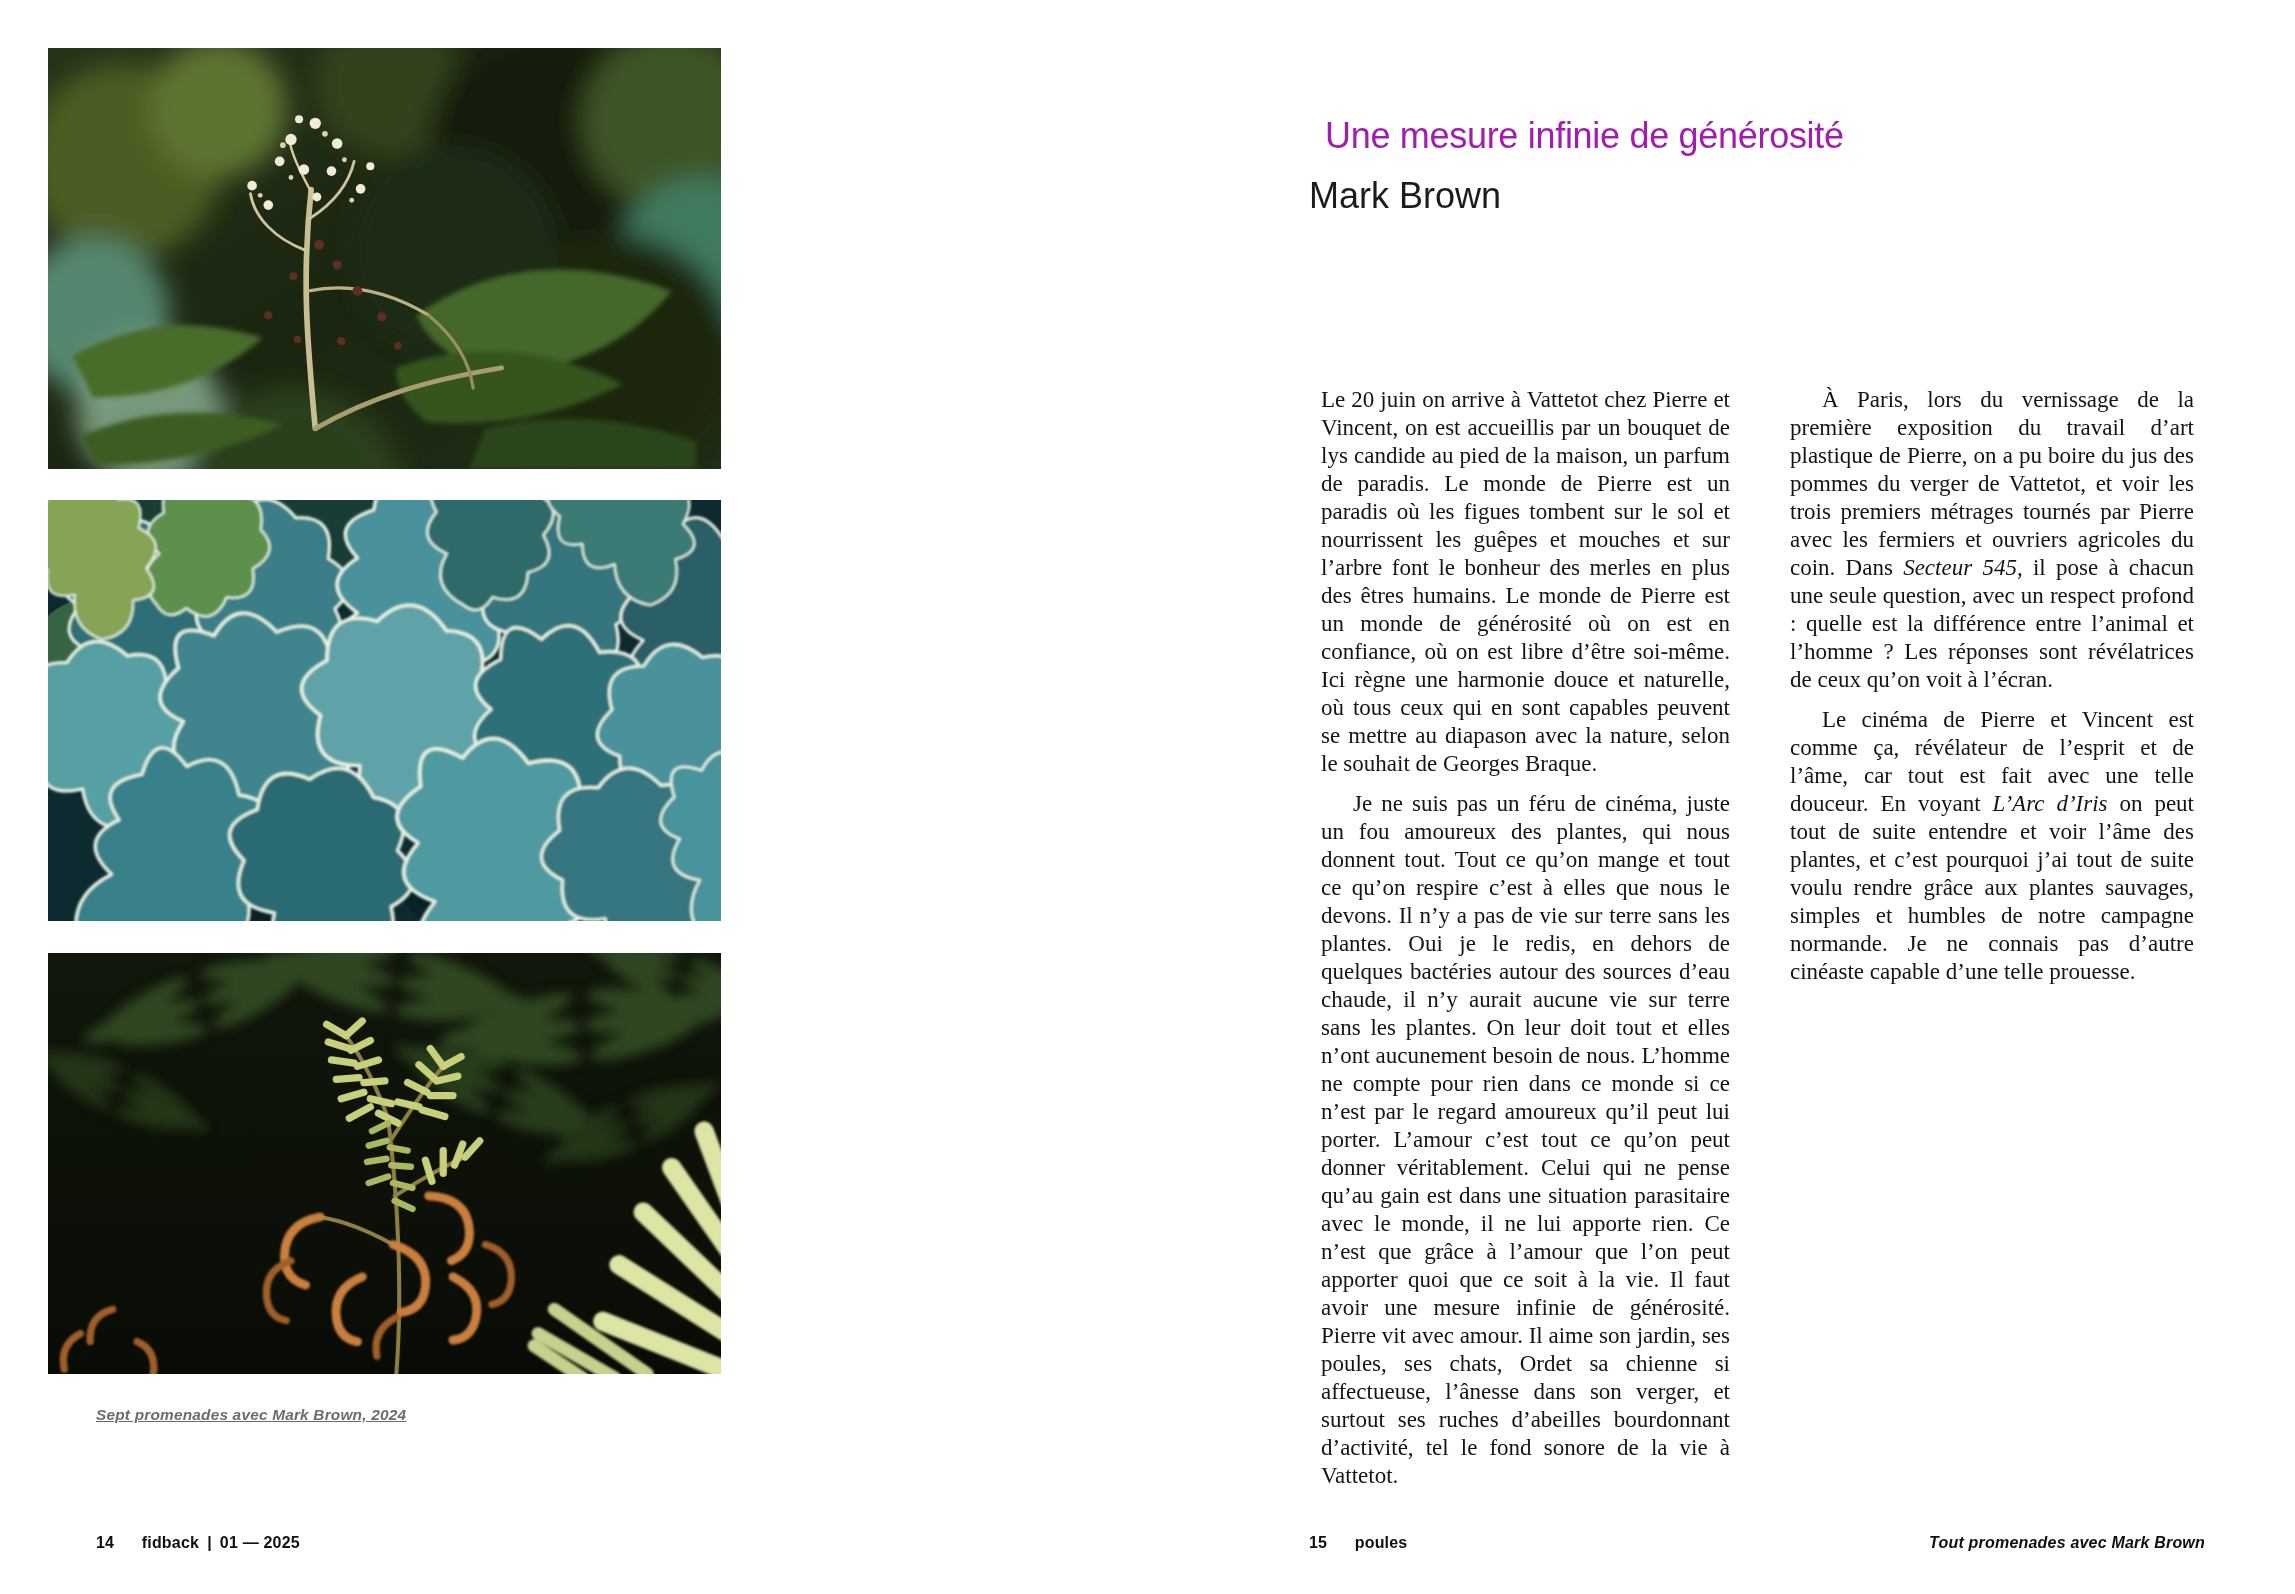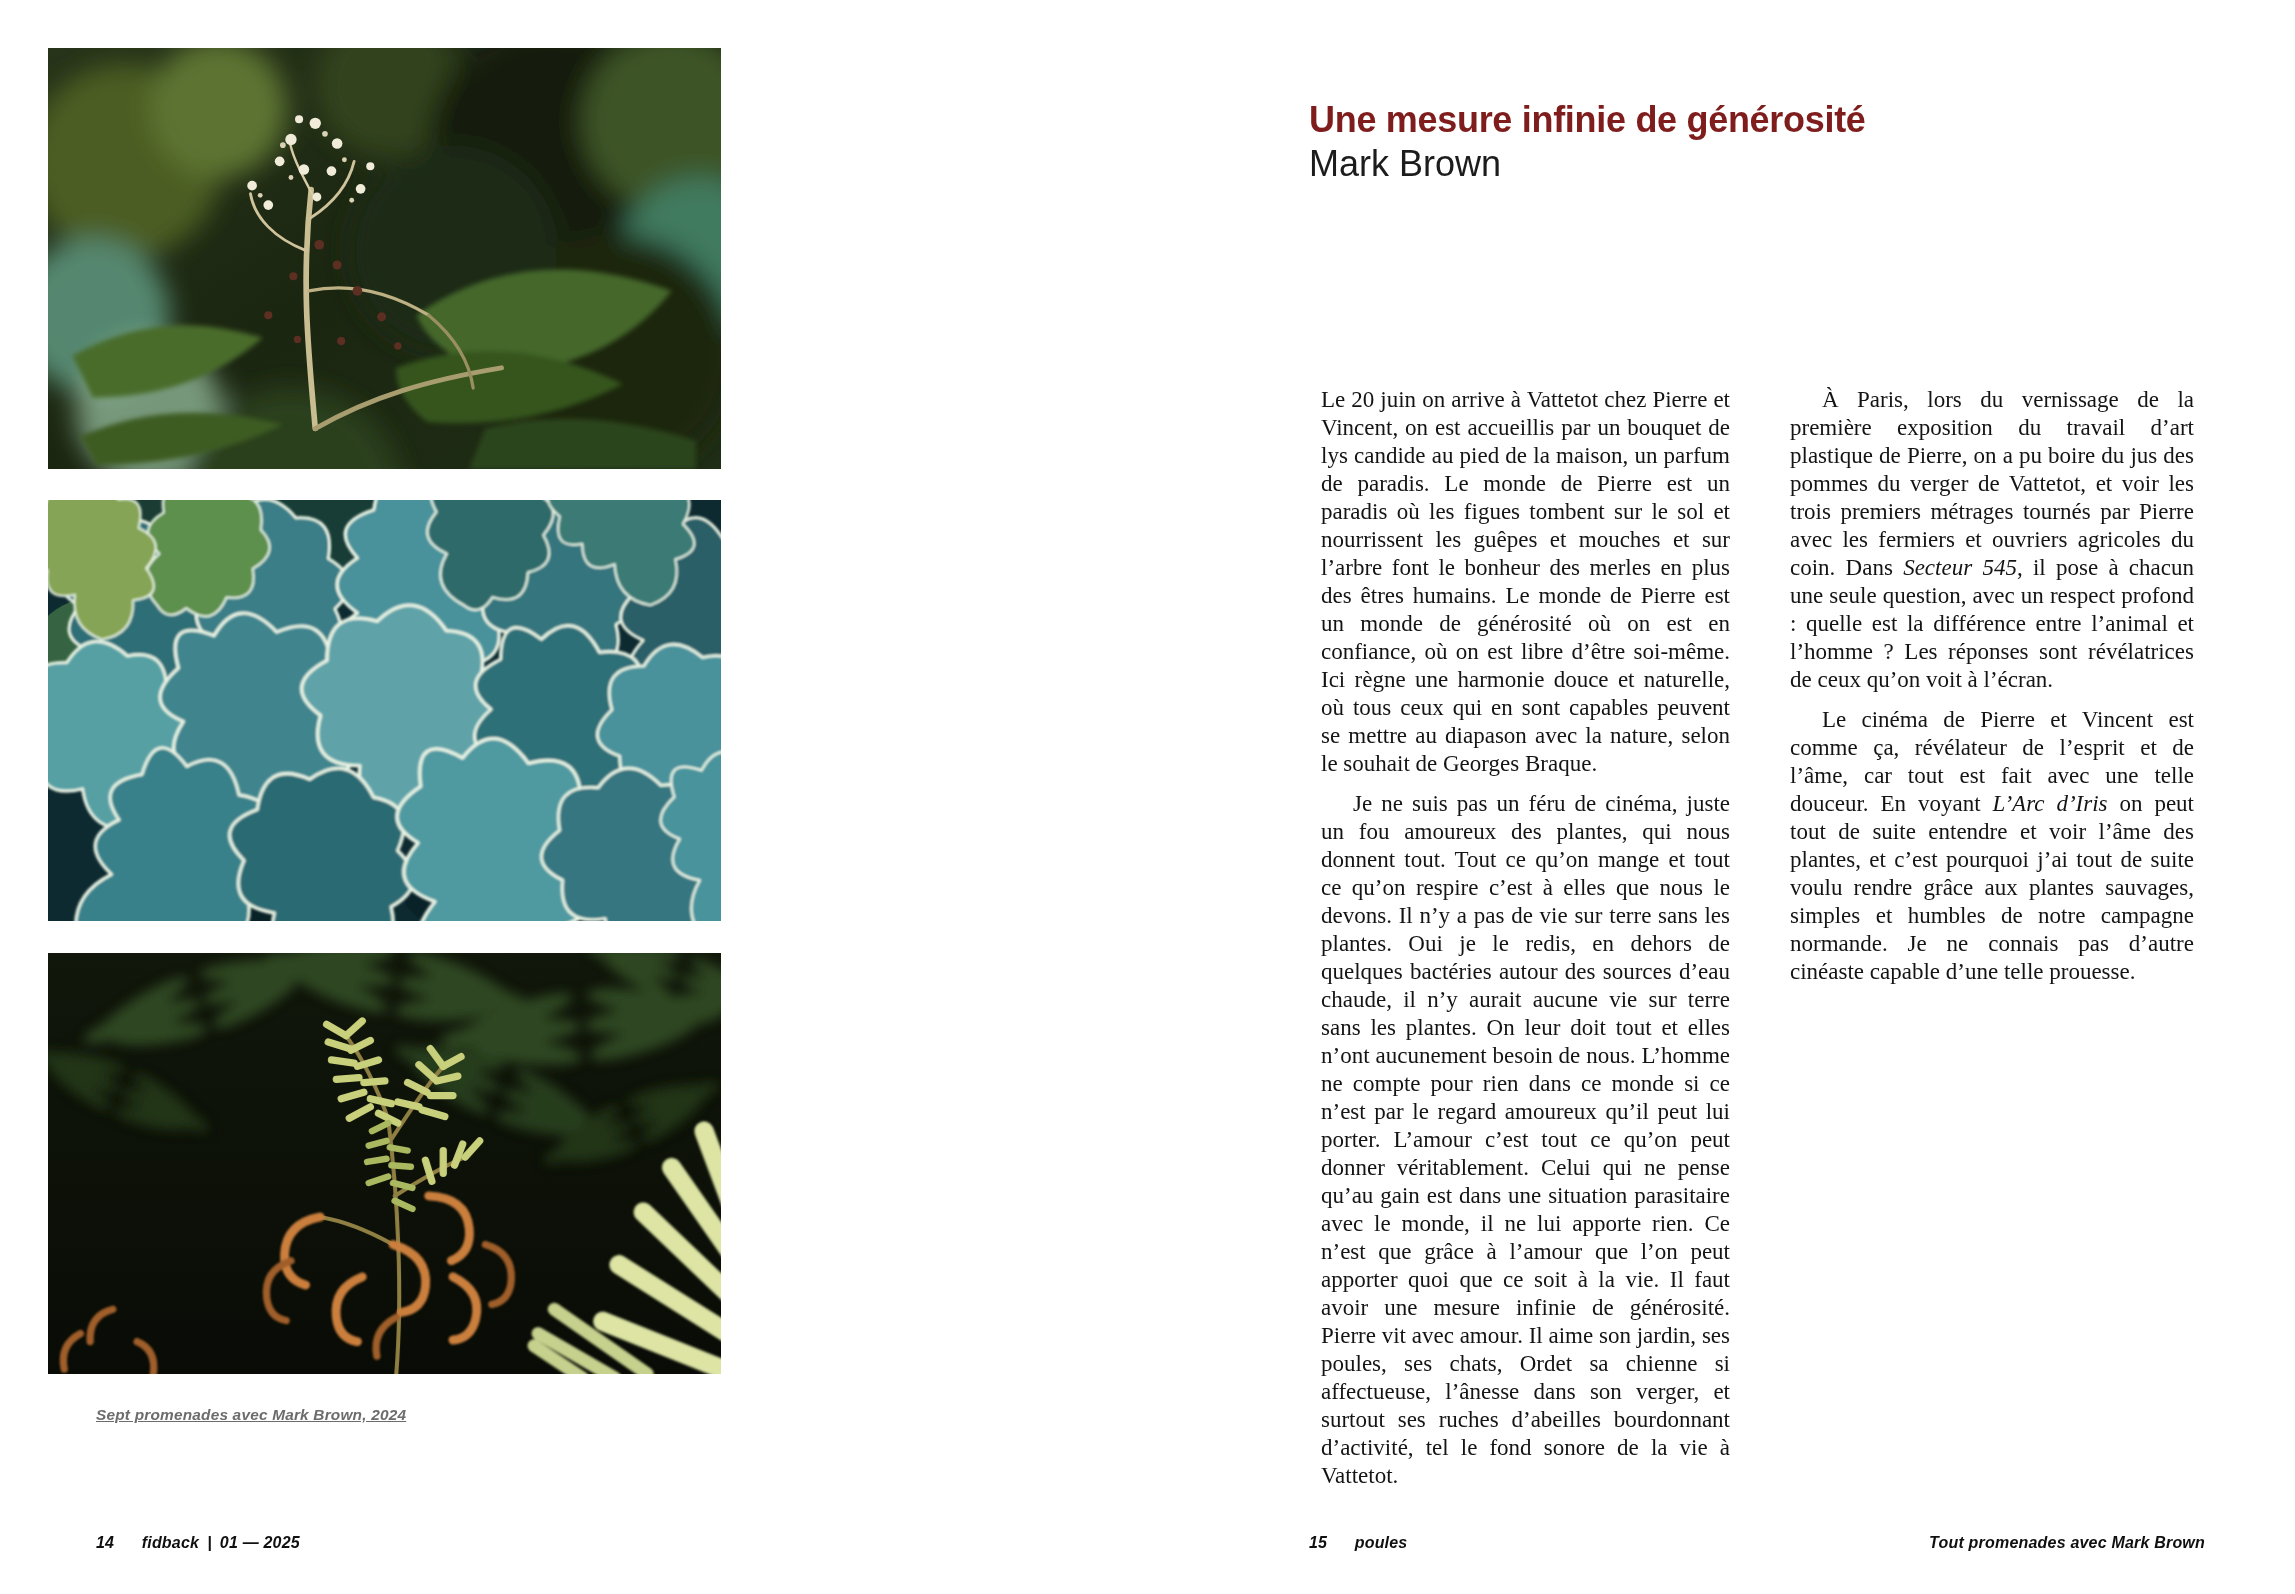--- a/index.html
+++ b/index.html
@@ -23,43 +23,43 @@
     position:absolute;left:96px;top:1406px;
     font-size:15.4px;font-weight:bold;font-style:italic;
     color:#6c6c6c;letter-spacing:0.2px;text-decoration:underline;
   }
   
   .article-head{
     position:absolute;left:1309px;top:98px;width:899px;
     color:#101010;
   }
   .article-title{
-    font-size:36px;font-weight:bold;letter-spacing:-0.3px;
-    line-height:44px;margin:0;color:#7f1d1d;
+    font-size:36px;font-weight:normal;letter-spacing:-0.3px;
+    line-height:44px;margin:16px;color:#a21caf;
   }
   .article-author{
     font-size:36px;font-weight:normal;letter-spacing:0;
     line-height:44px;margin:0;color:#1c1c1c;
   }
   .bodycol{
     position:absolute;top:374px;
     font-family:"Liberation Serif",serif;
     font-size:23px;line-height:28px;
     color:#141414;text-align:justify;
     hyphens:auto;-webkit-hyphens:auto;
   }
   #col-1{left:1309px;width:433px;}
   #col-2{left:1778px;width:428px;}
   .bodycol p{margin:12px;}
   .bodycol p.indent{text-indent:32px;}
   
   .footer{
     position:absolute;top:1534px;
     font-size:16px;font-weight:bold;color:#101010;
-    letter-spacing:0.2px;white-space:nowrap;font-style:italic;
+    letter-spacing:0.2px;white-space:nowrap;
   }
   .footer .gap{display:inline-block;width:27.5px;}
   .footer .pipe{padding:0 8px;font-weight:bold;}
   #footer-left{left:96px;}
   #footer-center{left:1309px;}
   #footer-right{right:90px;text-align:right;font-style:italic;}
 </style>
 </head>
 <body>
 

